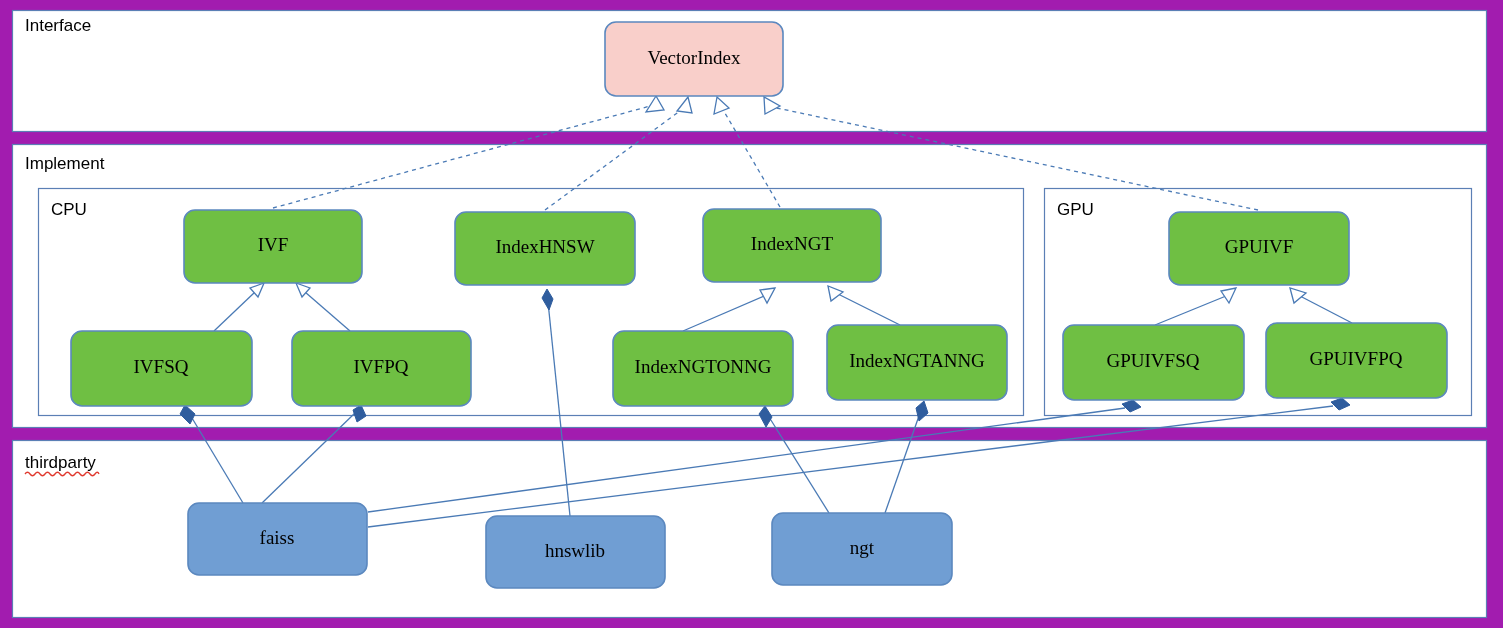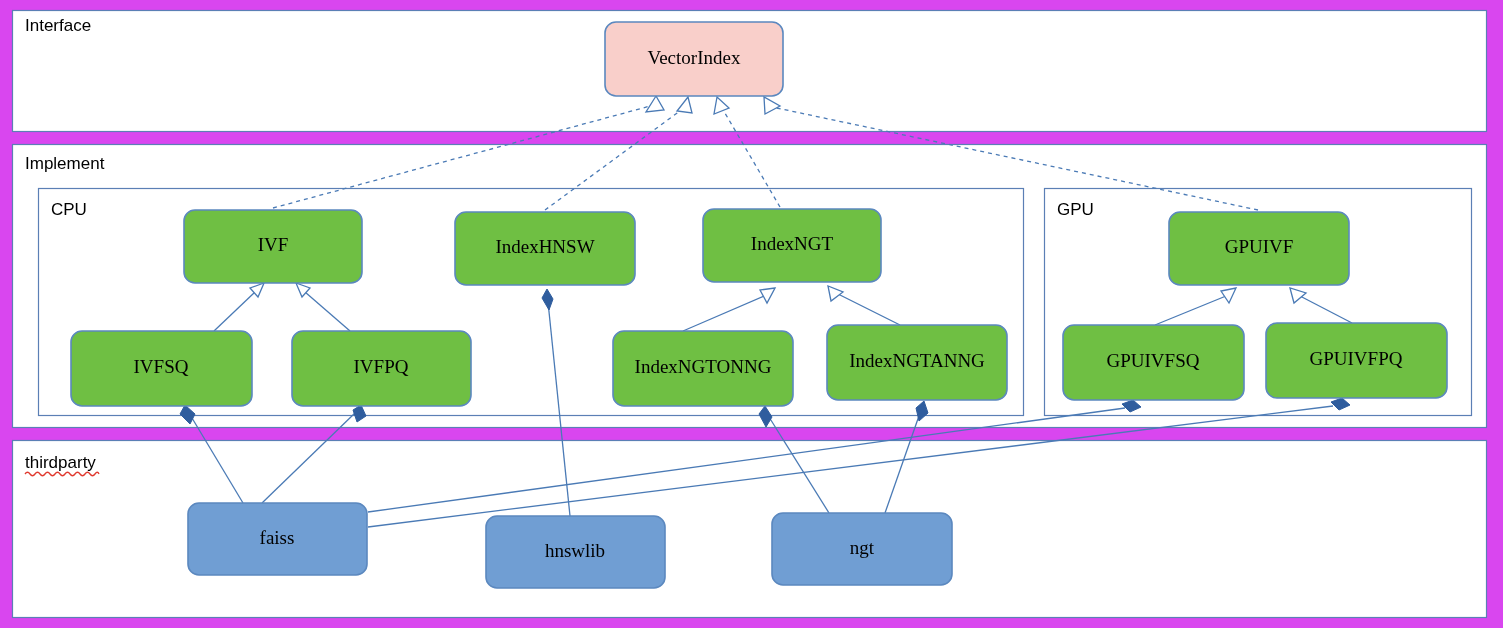--- a/index.html
+++ b/index.html
@@ -4,21 +4,21 @@
 <style>
   html, body {
     margin: 0;
     padding: 0;
     background: #ffffff;
   }
   #canvas {
     position: relative;
     width: 1503px;
     height: 628px;
-    background: #d946ef;
+    background: #a21caf;
     overflow: hidden;
     font-family: "Liberation Serif", "DejaVu Serif", serif;
   }
   svg#diagram {
     position: absolute;
     top: 0;
     left: 0;
     width: 1503px;
     height: 628px;
   }

